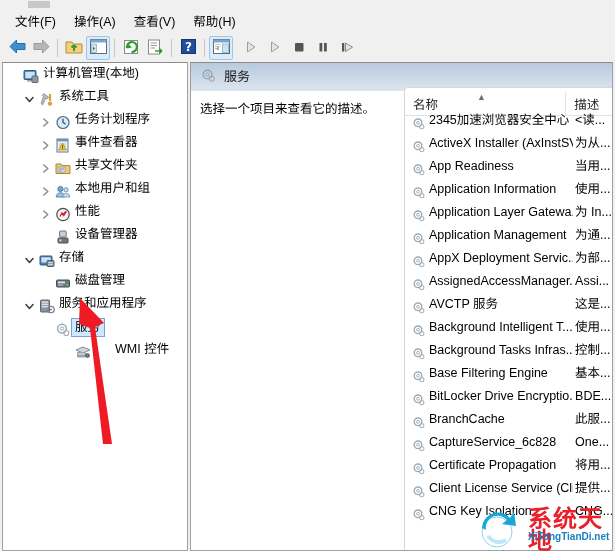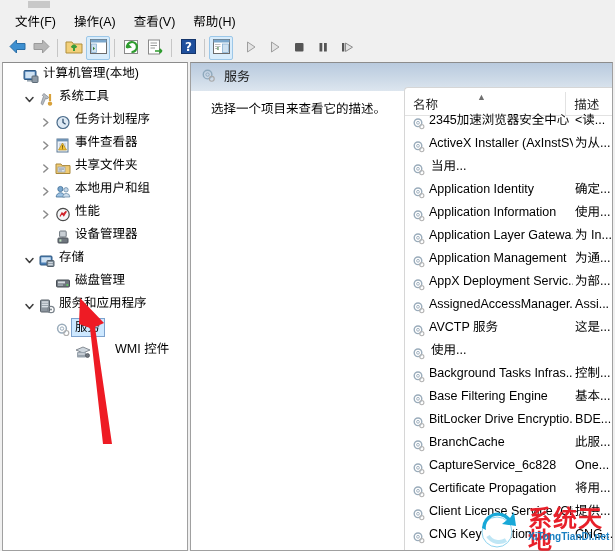--- a/index.html
+++ b/index.html
@@ -51,21 +51,21 @@
   .right-pane{position:absolute;left:190px;top:0px;width:423px;height:489px;
               background:#ffffff;border:1px solid #a0a0a0;border-top:1px solid #8c8c8c;
               box-sizing:border-box;overflow:hidden;}
 
   .svc-header{position:absolute;left:0;top:0;width:100%;height:28px;
               background:linear-gradient(to bottom,#b9cade 0%,#c8d6e5 45%,#dde6ef 100%);
               display:flex;align-items:center;padding-left:10px;box-sizing:border-box;}
   .svc-header .sh-title{font-size:13px;color:#1a1a1a;padding-left:8px;line-height:16px;}
 
   .desc-pane{position:absolute;left:0;top:28px;width:212px;height:461px;background:#ffffff;}
-  .desc-text{position:absolute;left:20px;top:10px;width:200px;font-size:12.5px;color:#000;line-height:17px;}
+  .desc-text{position:absolute;left:9px;top:10px;width:200px;font-size:12.5px;color:#000;line-height:17px;}
 
   .list-pane{position:absolute;left:213px;top:24px;width:210px;height:465px;background:#ffffff;
              border-left:1px solid #d6d6d6;border-top:1px solid #d6d6d6;
              border-top-left-radius:4px;box-sizing:border-box;overflow:hidden;}
 
   .list-head{position:absolute;left:0;top:4px;width:100%;height:24px;background:#ffffff;
              border-bottom:1px solid #e2e2e2;display:flex;align-items:center;box-sizing:border-box;}
   .col{height:24px;display:flex;align-items:center;box-sizing:border-box;position:relative;
        font-size:12.5px;color:#222;padding-left:8px;}
   .col.name{width:162px;border-right:1px solid #e2e2e2;}
@@ -436,32 +436,22 @@
               <span class="r-desc">为从...</span>
             </div>
             <div class="row">
               <span class="r-icon">
                 <svg width="14" height="13" viewBox="0 0 14 13">
                   <circle cx="6" cy="5.8" r="3.8" fill="none" stroke="#9aacbb" stroke-width="1.4"></circle>
                   <circle cx="6" cy="5.8" r="1.4" fill="none" stroke="#9aacbb" stroke-width="0.9"></circle>
                   <circle cx="9.8" cy="9.6" r="2.1" fill="none" stroke="#b4b4b4" stroke-width="1.1"></circle>
                 </svg>
               </span>
+              <span class="r-name">App Readiness</span>
               <span class="r-desc">当用...</span>
-            </div>
-            <div class="row">
-              <span class="r-icon">
-                <svg width="14" height="13" viewBox="0 0 14 13">
-                  <circle cx="6" cy="5.8" r="3.8" fill="none" stroke="#9aacbb" stroke-width="1.4"></circle>
-                  <circle cx="6" cy="5.8" r="1.4" fill="none" stroke="#9aacbb" stroke-width="0.9"></circle>
-                  <circle cx="9.8" cy="9.6" r="2.1" fill="none" stroke="#b4b4b4" stroke-width="1.1"></circle>
-                </svg>
-              </span>
-              <span class="r-name">Application Identity</span>
-              <span class="r-desc">确定...</span>
             </div>
             <div class="row">
               <span class="r-icon">
                 <svg width="14" height="13" viewBox="0 0 14 13">
                   <circle cx="6" cy="5.8" r="3.8" fill="none" stroke="#9aacbb" stroke-width="1.4"></circle>
                   <circle cx="6" cy="5.8" r="1.4" fill="none" stroke="#9aacbb" stroke-width="0.9"></circle>
                   <circle cx="9.8" cy="9.6" r="2.1" fill="none" stroke="#b4b4b4" stroke-width="1.1"></circle>
                 </svg>
               </span>
               <span class="r-name">Application Information</span>
@@ -523,20 +513,21 @@
               <span class="r-desc">这是...</span>
             </div>
             <div class="row">
               <span class="r-icon">
                 <svg width="14" height="13" viewBox="0 0 14 13">
                   <circle cx="6" cy="5.8" r="3.8" fill="none" stroke="#9aacbb" stroke-width="1.4"></circle>
                   <circle cx="6" cy="5.8" r="1.4" fill="none" stroke="#9aacbb" stroke-width="0.9"></circle>
                   <circle cx="9.8" cy="9.6" r="2.1" fill="none" stroke="#b4b4b4" stroke-width="1.1"></circle>
                 </svg>
               </span>
+              <span class="r-name">Background Intelligent T...</span>
               <span class="r-desc">使用...</span>
             </div>
             <div class="row">
               <span class="r-icon">
                 <svg width="14" height="13" viewBox="0 0 14 13">
                   <circle cx="6" cy="5.8" r="3.8" fill="none" stroke="#9aacbb" stroke-width="1.4"></circle>
                   <circle cx="6" cy="5.8" r="1.4" fill="none" stroke="#9aacbb" stroke-width="0.9"></circle>
                   <circle cx="9.8" cy="9.6" r="2.1" fill="none" stroke="#b4b4b4" stroke-width="1.1"></circle>
                 </svg>
               </span>

